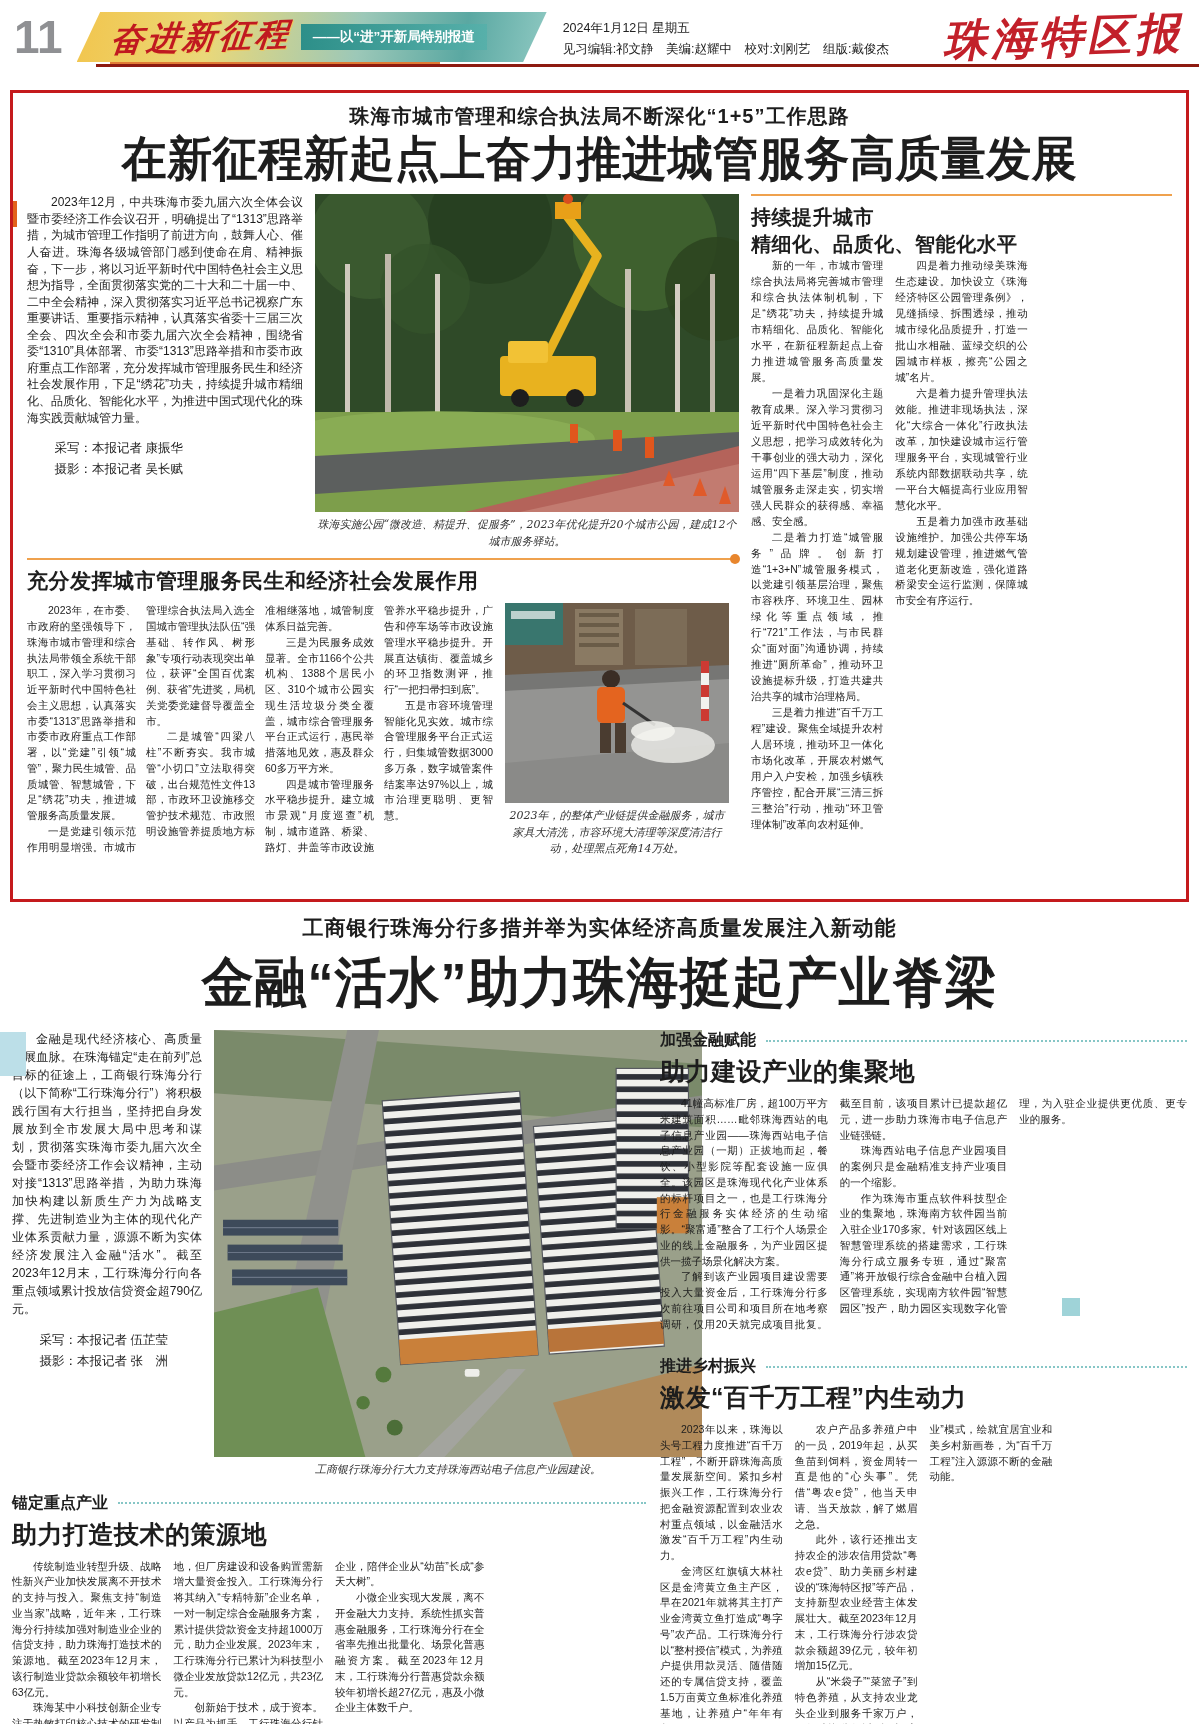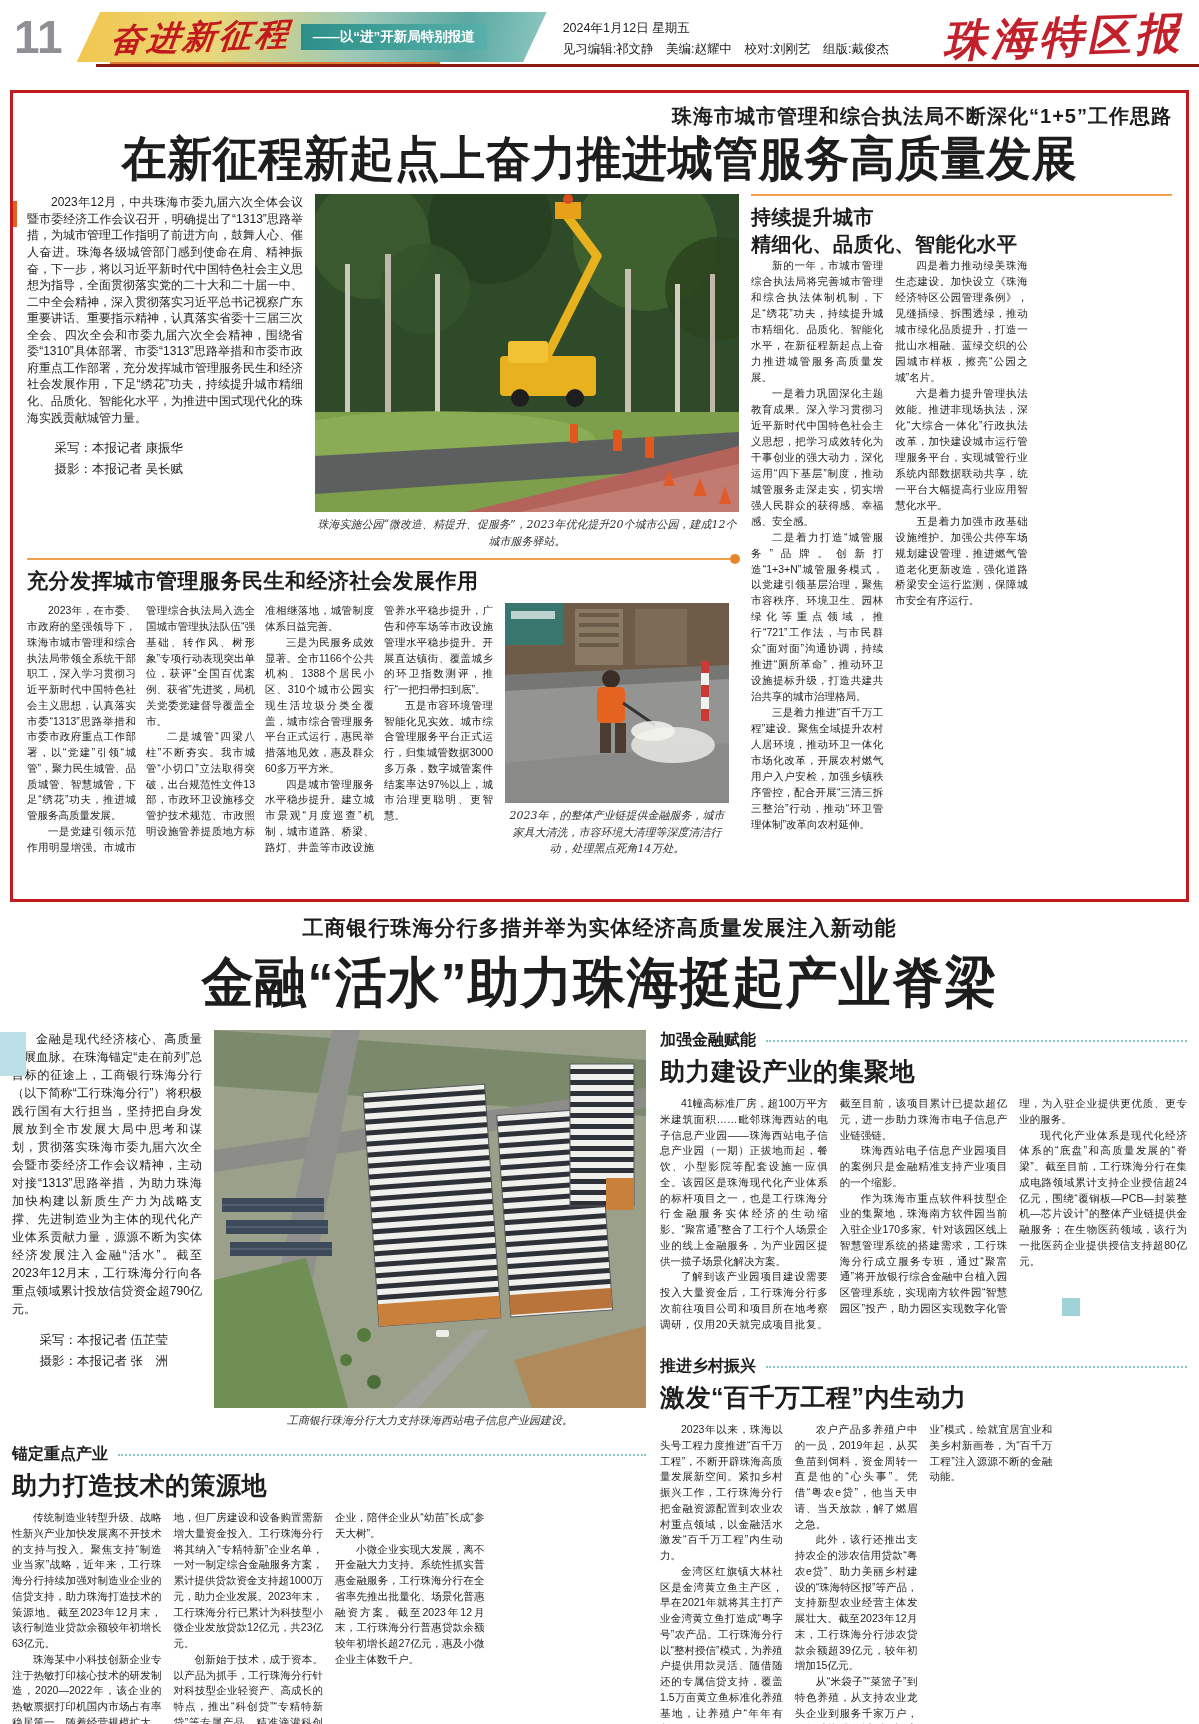--- a/index.html
+++ b/index.html
@@ -21,21 +21,21 @@
     padding:4px 12px;margin-left:10px;white-space:nowrap;}
   .banner-under{position:absolute;left:110px;top:62px;width:330px;height:2px;background:#e07b35;}
   .dateline{margin-left:16px;margin-top:10px;font-size:12.5px;line-height:1.7;color:#222;white-space:nowrap;}
   .masthead{margin-left:auto;margin-right:6px;font-family:"DejaVu Serif",serif;font-style:italic;font-weight:bold;
     color:#c2202a;font-size:44px;letter-spacing:4px;transform:rotate(-2deg);position:relative;z-index:2;white-space:nowrap;}
 
   
   .a1{position:relative;margin:6px 10px 0;border:3px solid #c41a1d;box-sizing:border-box;height:812px;
     padding:8px 14px 6px;overflow:hidden;background:#fff;}
   .a1-accent{position:absolute;left:-3px;top:108px;width:7px;height:26px;background:#e2621b;}
-  .kicker1{text-align:right;font-size:20px;font-weight:bold;letter-spacing:1px;margin:2px 0 4px;}
+  .kicker1{text-align:center;font-size:20px;font-weight:bold;letter-spacing:1px;margin:2px 0 4px;}
   .headline1{text-align:center;font-size:45px;font-weight:900;letter-spacing:.5px;line-height:1.12;
     transform:scaleY(1.06);margin-bottom:10px;white-space:nowrap;}
   .a1-content{display:flex;gap:12px;}
   .a1-left{width:712px;flex:none;}
   .a1-toprow{display:flex;gap:12px;height:356px;}
   .ledecol{width:276px;flex:none;overflow:hidden;}
   .bodytext p{margin:0;text-indent:2em;text-align:justify;}
   .lede{font-size:12px;line-height:1.38;}
   .byline{margin-top:12px;font-size:12.5px;line-height:1.7;padding-left:2.2em;font-weight:500;}
   .photoblock1{width:424px;flex:none;}
@@ -59,21 +59,21 @@
   
   .a2{margin:12px 12px 0;position:relative;}
   .kicker2{text-align:center;font-size:21px;font-weight:bold;letter-spacing:1px;}
   .headline2{text-align:center;font-size:52px;font-weight:900;letter-spacing:1px;margin:6px 0 12px;
     transform:scaleY(1.04);white-space:nowrap;}
   .a2-content{display:flex;gap:14px;}
   .a2-left{width:634px;flex:none;}
   .a2-toprow{display:flex;gap:12px;}
   .introcol{width:190px;flex:none;overflow:hidden;height:400px;}
   .intro{font-size:12px;line-height:1.5;}
-  .photoblock3{width:432px;flex:none;}
+  .photoblock3{width:488px;flex:none;}
   .seclabel-row{display:flex;align-items:center;gap:10px;margin-bottom:4px;}
   .seclabel{font-size:16px;font-weight:bold;white-space:nowrap;}
   .dotline{flex:1;border-top:2px dotted #86c6c6;height:0;}
   .sec2-title{font-size:25px;font-weight:900;letter-spacing:.5px;margin:2px 0 8px;}
   .industry{margin-top:14px;}
   .ind-cols{column-count:4;column-gap:12px;column-fill:auto;height:238px;overflow:hidden;font-size:10.5px;line-height:1.5;}
   .a2-right{flex:1;overflow:hidden;}
   .fin-cols{column-count:3;column-gap:12px;column-fill:auto;height:244px;overflow:hidden;font-size:10.5px;line-height:1.5;}
   .rural{margin-top:16px;}
   .rur-cols{column-count:4;column-gap:12px;column-fill:auto;height:318px;overflow:hidden;font-size:10.5px;line-height:1.5;}
@@ -306,21 +306,20 @@
           <div class="seclabel-row">
             <span class="seclabel">加强金融赋能</span>
             <span class="dotline"></span>
           </div>
           <div class="sec2-title">助力建设产业的集聚地</div>
           <div class="bodytext fin-cols">
               <p>41幢高标准厂房，超100万平方米建筑面积……毗邻珠海西站的电子信息产业园——珠海西站电子信息产业园（一期）正拔地而起，餐饮、小型影院等配套设施一应俱全。该园区是珠海现代化产业体系的标杆项目之一，也是工行珠海分行金融服务实体经济的生动缩影。“聚富通”整合了工行个人场景企业的线上金融服务，为产业园区提供一揽子场景化解决方案。</p>
               <p>了解到该产业园项目建设需要投入大量资金后，工行珠海分行多次前往项目公司和项目所在地考察调研，仅用20天就完成项目批复。截至目前，该项目累计已提款超亿元，进一步助力珠海市电子信息产业链强链。</p>
               <p>珠海西站电子信息产业园项目的案例只是金融精准支持产业项目的一个缩影。</p>
               <p>作为珠海市重点软件科技型企业的集聚地，珠海南方软件园当前入驻企业170多家。针对该园区线上智慧管理系统的搭建需求，工行珠海分行成立服务专班，通过“聚富通”将开放银行综合金融中台植入园区管理系统，实现南方软件园“智慧园区”投产，助力园区实现数字化管理，为入驻企业提供更优质、更专业的服务。</p>
-              <p>现代化产业体系是现代化经济体系的“底盘”和高质量发展的“脊梁”。截至目前，工行珠海分行在集成电路领域累计支持企业授信超24亿元，围绕“覆铜板—PCB—封装整机—芯片设计”的整体产业链提供金融服务；在生物医药领域，该行为一批医药企业提供授信支持超80亿元。</p>
             </div>
         </div>
 
         <div class="rural">
           <div class="seclabel-row">
             <span class="seclabel">推进乡村振兴</span>
             <span class="dotline"></span>
           </div>
           <div class="sec2-title">激发“百千万工程”内生动力</div>
           <div class="bodytext rur-cols">

